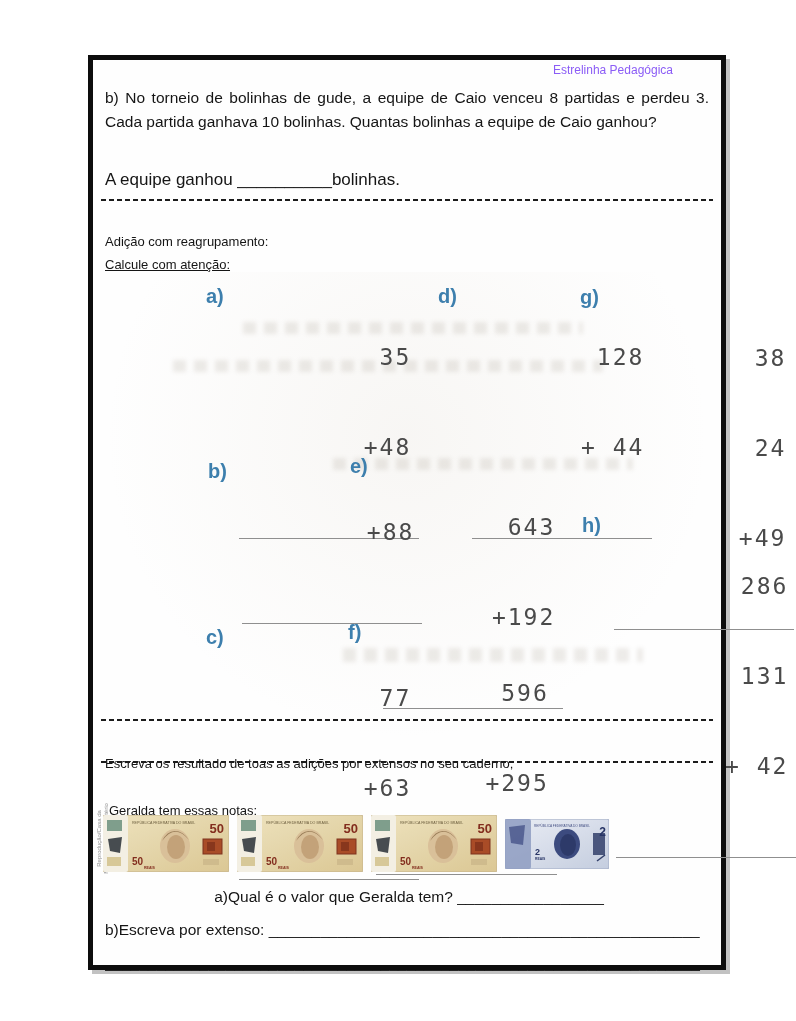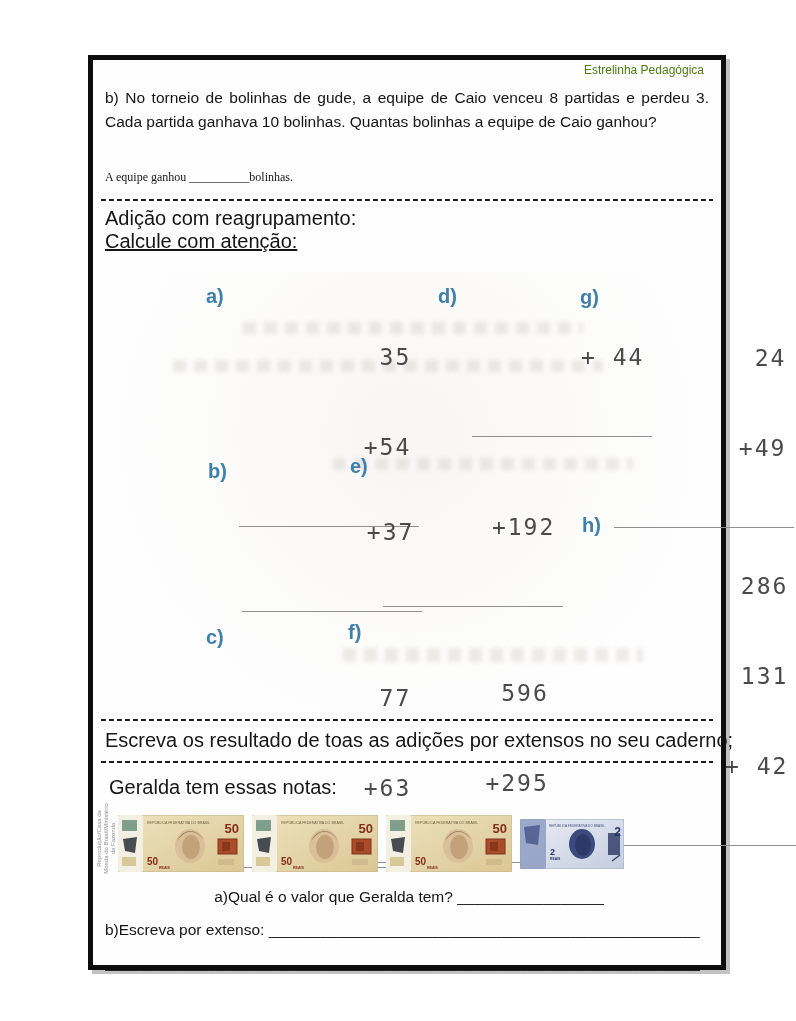--- a/index.html
+++ b/index.html
@@ -6,65 +6,65 @@
   html,body { width:796px; height:1021px; background:#ffffff; font-family:"Liberation Sans", sans-serif; }
   .sheet { position:relative; width:796px; height:1021px; background:#fff; overflow:hidden; }
 
   .frame {
     position:absolute; left:88px; top:55px; width:638px; height:915px;
     border:5px solid #0d0d0d; background:#fefefe;
     box-shadow:4px 4px 0 rgba(120,120,120,.45);
   }
   .inner { position:absolute; inset:0; }
 
-  .brand { position:absolute; top:3px; right:17px; font-size:12px; color:#4d7c0f; }
+  .brand { position:absolute; top:3px; right:48px; font-size:12px; color:#8b5cf6; }
 
   .wordproblem {
     position:absolute; top:26px; left:12px; width:604px;
     font-size:15.5px; line-height:24px; color:#151515; text-align:justify;
   }
-  .answerline { position:absolute; top:110px; left:12px; font-size:12px; color:#151515; white-space:nowrap;font-family:Liberation Serif, serif; }
+  .answerline { position:absolute; top:110px; left:12px; font-size:17px; color:#151515; white-space:nowrap; }
 
   .dashline { position:absolute; left:8px; width:612px; height:1.6px;
     background:repeating-linear-gradient(90deg,#1c1c1c 0 5px, transparent 5px 8px); }
   .dl1 { top:139px; } .dl2 { top:659px; } .dl3 { top:701px; }
 
-  .secline { position:absolute; left:12px; font-size:20px; color:#151515; }
+  .secline { position:absolute; left:12px; font-size:13px; color:#151515;margin-top:27px; }
   .sec-title { top:147px; } .sec-instr { top:170px;text-decoration:underline; }
   .write-results { top:669px; white-space:nowrap; }
   .money-intro { top:716px; left:16px; }
 
   
   .tint { position:absolute; left:10px; top:212px; width:608px; height:470px;
     background:radial-gradient(ellipse at 50% 35%, rgba(208,198,182,.14), transparent 70%); }
   .smudge { position:absolute; height:12px; filter:blur(2.2px); opacity:.30;
     background:repeating-linear-gradient(90deg, rgba(152,142,126,.55) 0 13px, rgba(152,142,126,0) 13px 21px); }
   .sm1 { left:150px; top:262px; width:340px; }
   .sm2 { left:80px;  top:300px; width:430px; }
   .sm3 { left:240px; top:398px; width:300px; }
   .sm4 { left:250px; top:588px; width:300px; height:14px; }
 
   
   .prob { position:absolute; display:flex; align-items:flex-start; gap:15px; }
   .plabel { font-size:20px; font-weight:bold; color:#3d7fad; line-height:28px; }
   .pcol {
-    text-align:right; border-bottom:1.6px solid #8f8f8f; padding:0 8px 4px 14px;
+    text-align:right; border-bottom:1.6px solid #8f8f8f; padding:0 8px 16px 14px;
     font-family:"DejaVu Sans Mono", monospace; font-size:23px; line-height:30px;
     letter-spacing:2px; color:#4a4a4a; white-space:pre;
   }
   .p-a { left:113px; top:222px; } .p-d { left:345px; top:222px; } .p-g { left:487px; top:223px; }
   .p-b { left:115px; top:397px; } .p-e { left:257px; top:392px; } .p-h { left:489px; top:451px; }
   .p-c { left:113px; top:563px; } .p-f { left:255px; top:558px; }
 
   
   .credit {
     position:absolute; left:-23px; top:768px; width:72px; text-align:center;
     transform:rotate(-90deg); font-size:6px; line-height:7px; color:#8e8e8e;
   }
-  .notes-row { position:absolute; left:25px; top:755px; width:600px; height:62px; }
+  .notes-row { position:absolute; left:10px; top:755px; width:600px; height:62px; }
   .note { position:absolute; top:0; filter:blur(.35px) saturate(.9); }
   .n1 { left:0; } .n2 { left:134px; } .n3 { left:268px; } .n4 { left:402px; top:4px; }
 
   .q { position:absolute; left:12px; font-size:15.5px; color:#151515; white-space:nowrap; overflow:hidden; width:608px; }
   .qa { top:828px;text-align:center; } .qb { top:861px; } .qextra { top:894px; }
 </style>
 </head>
 <body>
 
 <div class="sheet">
@@ -84,49 +84,52 @@
 
       <div class="dashline dl1"></div>
 
       <div class="secline sec-title">Adição com reagrupamento:</div>
       <div class="secline sec-instr">Calcule com atenção:</div>
 
       <div class="prob p-a">
         <span class="plabel">a)</span>
         <div class="pcol">
           <div>35</div>
-          <div>+54</div>
+          <div>+48</div>
         </div>
       </div>
 
       <div class="prob p-d">
         <span class="plabel">d)</span>
         <div class="pcol">
+          <div>128</div>
           <div>+ 44</div>
         </div>
       </div>
 
       <div class="prob p-g">
         <span class="plabel">g)</span>
         <div class="pcol">
+          <div>38</div>
           <div>24</div>
           <div>+49</div>
         </div>
       </div>
 
       <div class="prob p-b">
         <span class="plabel">b)</span>
         <div class="pcol">
-          <div>+37</div>
+          <div>+88</div>
         </div>
       </div>
 
       <div class="prob p-e">
         <span class="plabel">e)</span>
         <div class="pcol">
+          <div>643</div>
           <div>+192</div>
         </div>
       </div>
 
       <div class="prob p-h">
         <span class="plabel">h)</span>
         <div class="pcol">
           <div>286</div>
           <div>131</div>
           <div>+ 42</div>

